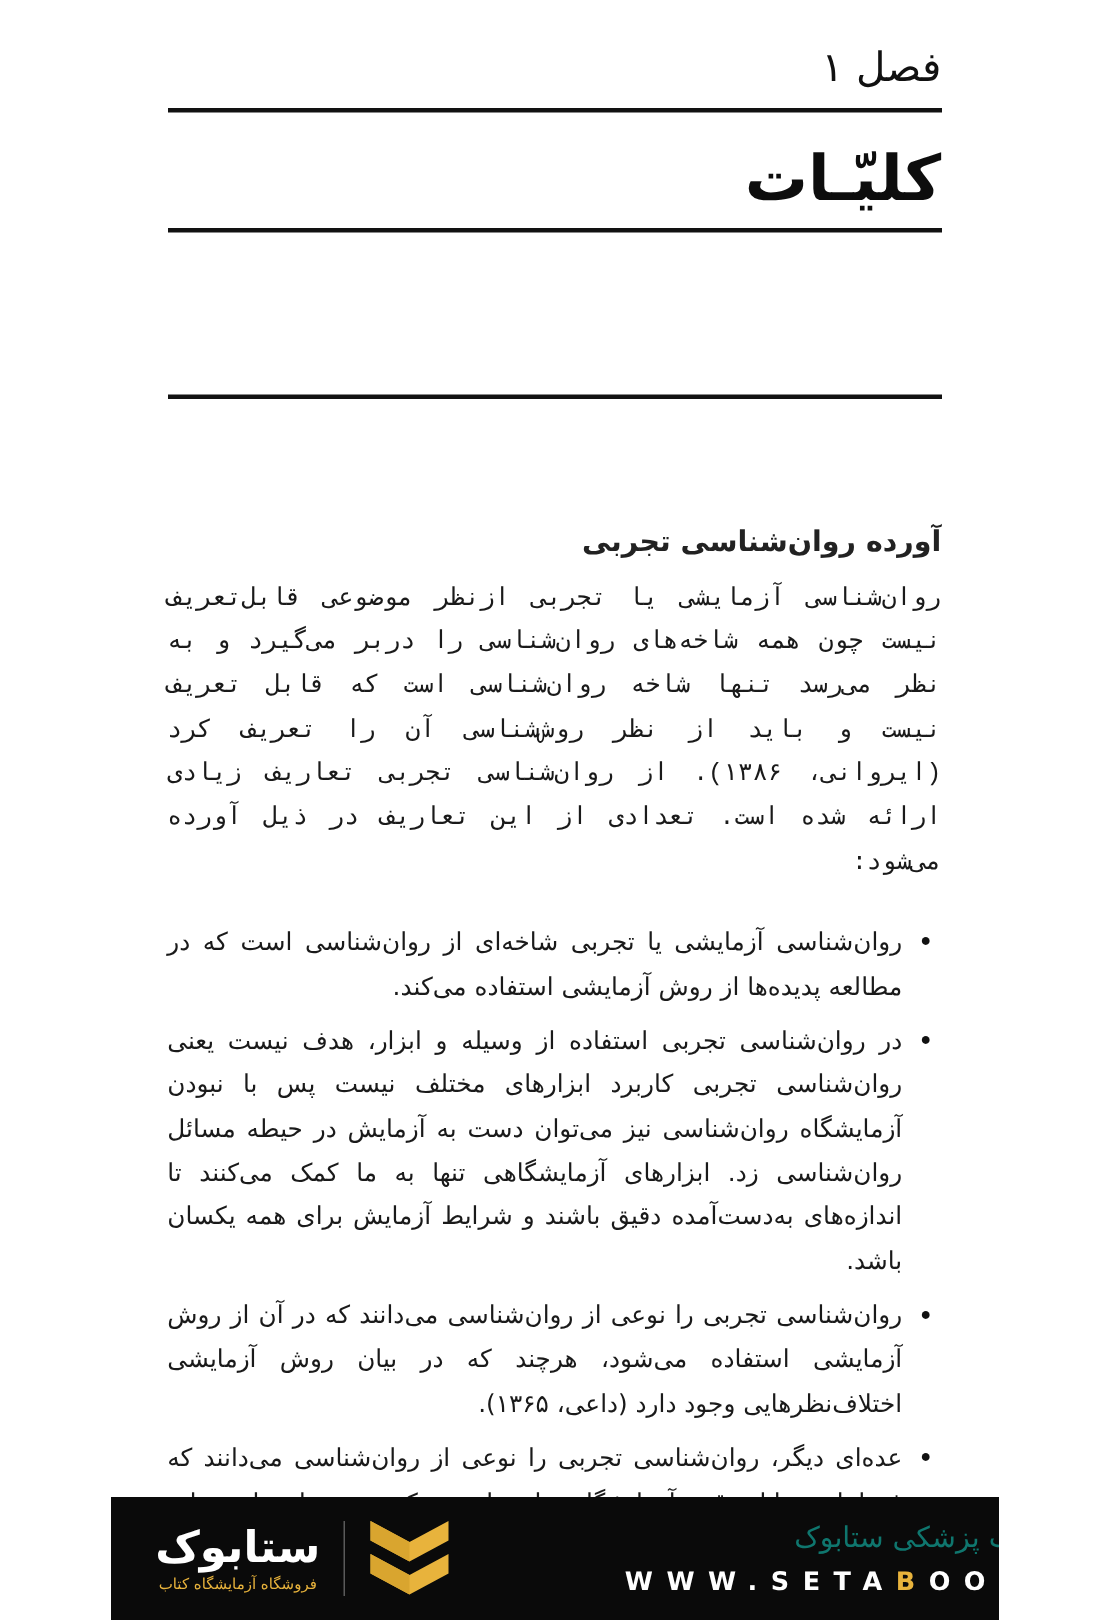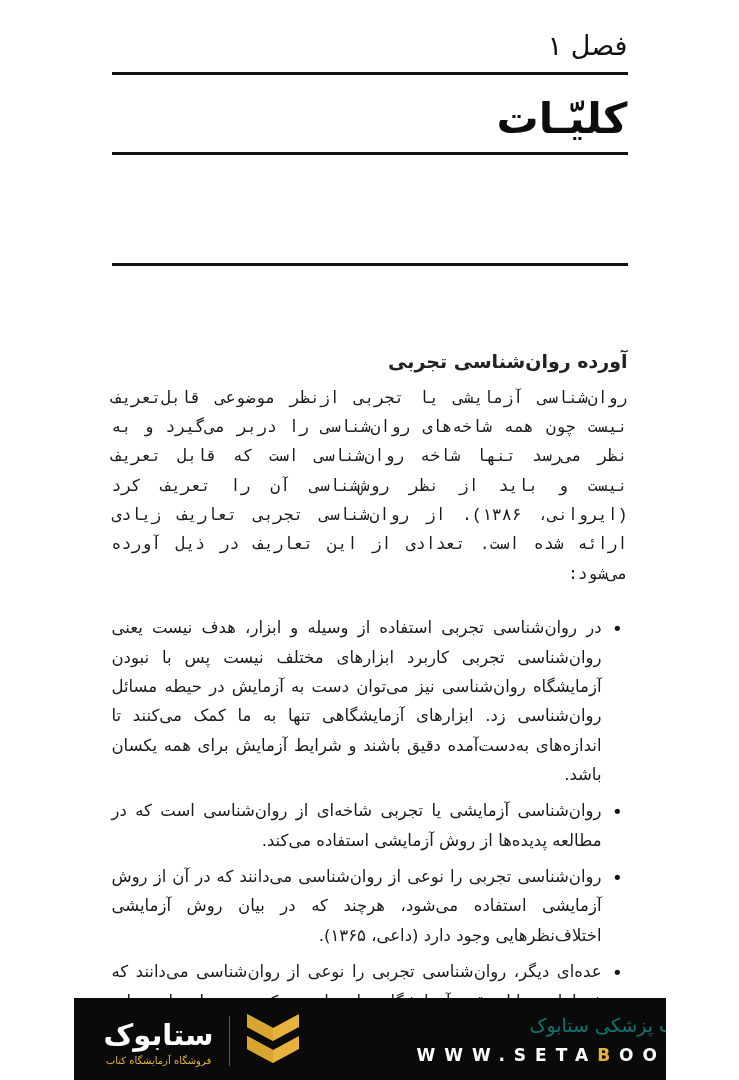--- a/index.html
+++ b/index.html
@@ -61,21 +61,21 @@
     font-size:18px; color:#111;
   }
 
   .footer {
     position:absolute; left:0; bottom:0;
     width:739px; height:82px;
     background:#0a0a0a;
     display:flex; align-items:center; justify-content:space-between;
     padding:0 38px 0 30px;
   }
-  .footer-left { display:flex; align-items:flex-end; gap:15px; }
+  .footer-left { display:flex; align-items:center; gap:15px; }
   .logo-block { text-align:center; direction:rtl; }
   .logo-fa {
     color:#ffffff; font-size:29px; font-weight:bold; line-height:1.1;
     letter-spacing:1px;
   }
   .logo-sub { color:#e8b33c; font-size:10px; margin-top:3px; }
   .logo-divider { width:1px; height:50px; background:#5a5a5a; }
   .emblem { display:block; }
 
   .footer-right { text-align:right; }
@@ -105,22 +105,22 @@
     <h1 class="page-title">کلیّـات</h1>
     <hr class="rule rule-2">
 
     <hr class="rule rule-3">
 
     <h2 class="section-heading">آورده روان‌شناسی تجربی</h2>
 
     <p class="intro">روان‌شناسی آزمایشی یا تجربی ازنظر موضوعی قابل‌تعریف نیست چون همه شاخه‌های روان‌شناسی را دربر می‌گیرد و به نظر می‌رسد تنها شاخه روان‌شناسی است که قابل تعریف نیست و باید از نظر روش‌شناسی آن را تعریف کرد (ایروانی، ۱۳۸۶). از روان‌شناسی تجربی تعاریف زیادی ارائه شده است. تعدادی از این تعاریف در ذیل آورده می‌شود:</p>
 
     <ul class="defs-list">
+      <li>روان‌شناسی آزمایشی یا تجربی شاخه‌ای از روان‌شناسی است که در مطالعه پدیده‌ها از روش آزمایشی استفاده می‌کند.</li>
       <li>در روان‌شناسی تجربی استفاده از وسیله و ابزار، هدف نیست یعنی روان‌شناسی تجربی کاربرد ابزارهای مختلف نیست پس با نبودن آزمایشگاه روان‌شناسی نیز می‌توان دست به آزمایش در حیطه مسائل روان‌شناسی زد. ابزارهای آزمایشگاهی تنها به ما کمک می‌کنند تا اندازه‌های به‌دست‌آمده دقیق باشند و شرایط آزمایش برای همه یکسان باشد.</li>
-      <li>روان‌شناسی آزمایشی یا تجربی شاخه‌ای از روان‌شناسی است که در مطالعه پدیده‌ها از روش آزمایشی استفاده می‌کند.</li>
       <li>روان‌شناسی تجربی را نوعی از روان‌شناسی می‌دانند که در آن از روش آزمایشی استفاده می‌شود، هرچند که در بیان روش آزمایشی اختلاف‌نظرهایی وجود دارد (داعی، ۱۳۶۵).</li>
       <li>عده‌ای دیگر، روان‌شناسی تجربی را نوعی از روان‌شناسی می‌دانند که فقط از وسایل دقیق آزمایشگاهی استفاده می‌کنند پس طبق این نظر، آزمون‌ها را نباید ازجمله ابزار روان‌شناسی آزمایشی به‌حساب آورد.</li>
     </ul>
 
   </div>
 
   <footer class="footer">
 
     <div class="footer-left">
       <div class="logo-block">

